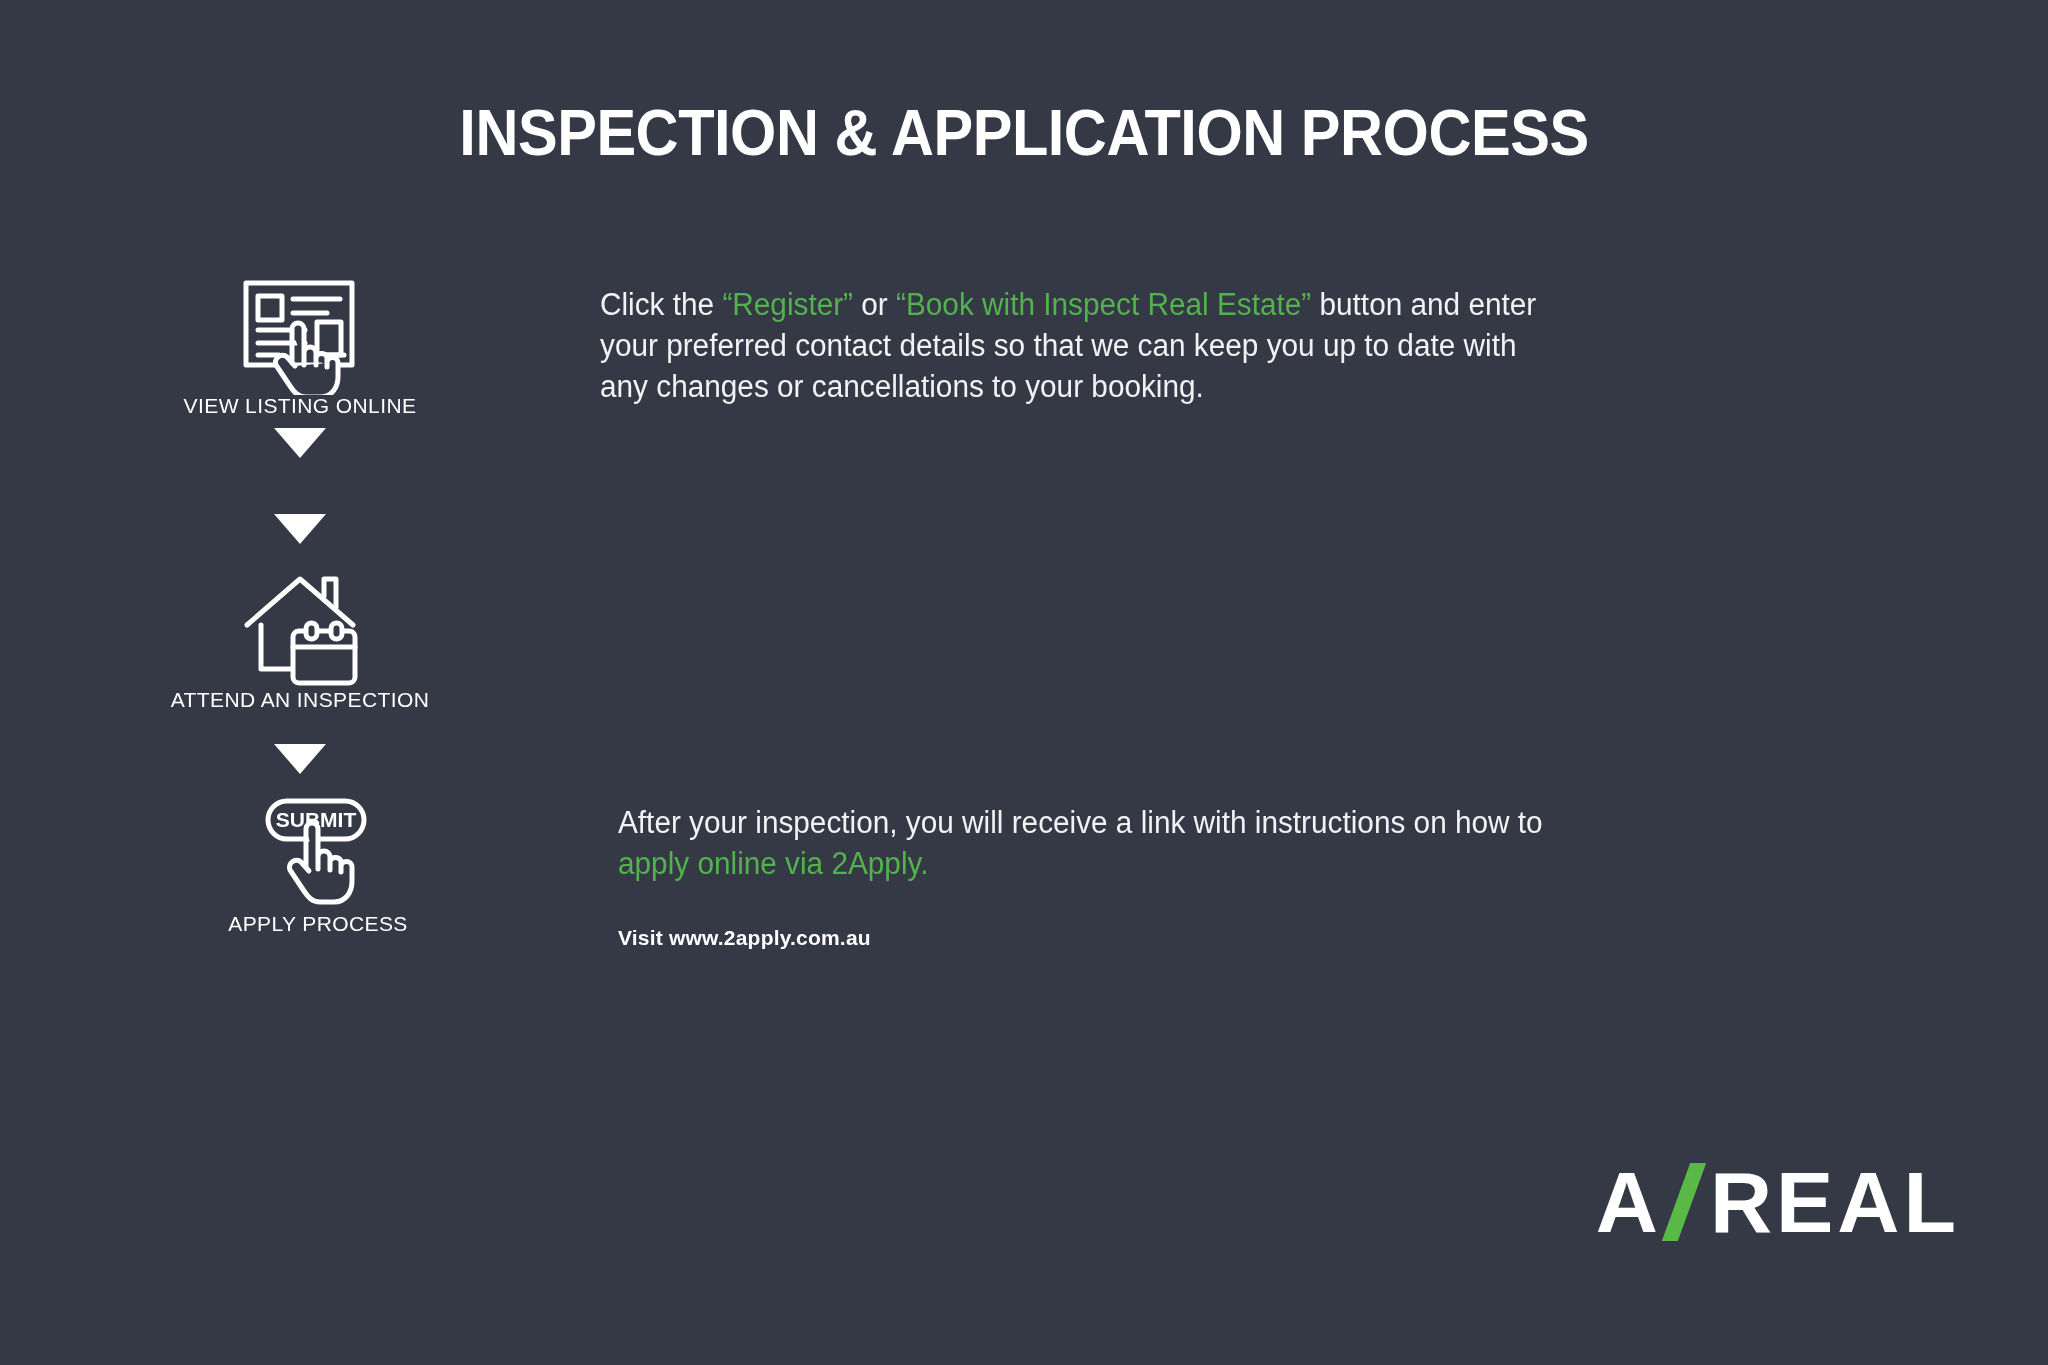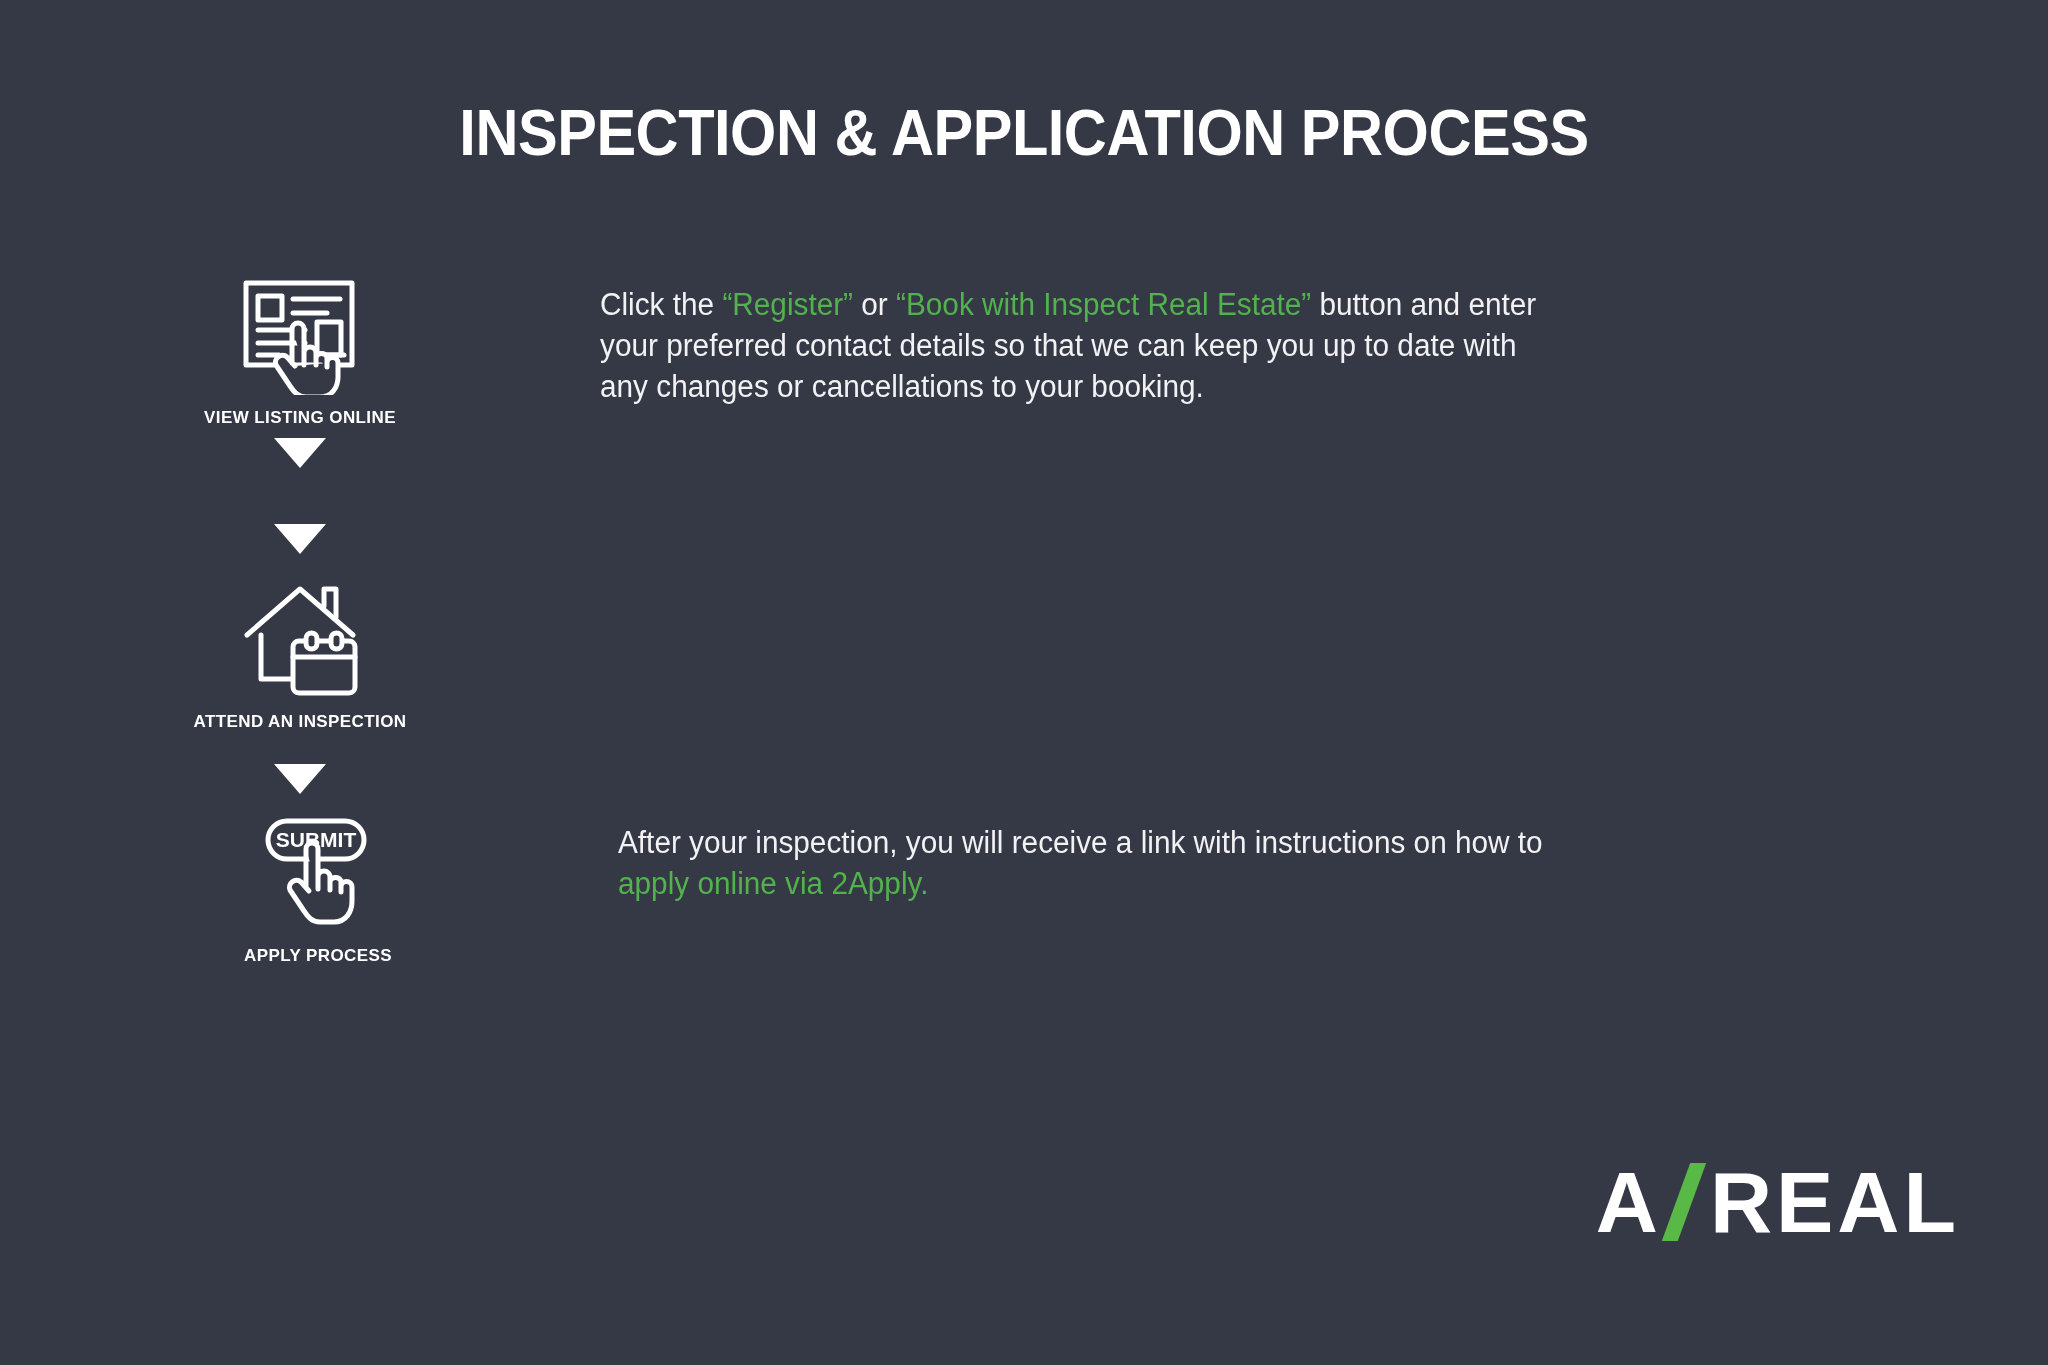--- a/index.html
+++ b/index.html
@@ -43,23 +43,23 @@
     align-items:center;
   }
   .icon-box {
     width:150px;
     height:110px;
     display:flex;
     align-items:center;
     justify-content:center;
   }
   .step-label {
-    margin-top:18px;
-    font-size:17px;
-    font-weight:700;
+    margin-top:4px;
+    font-size:21px;
+    font-weight:400;
     letter-spacing:0.4px;
     color:#ffffff;
     white-space:nowrap;
   }
   .step-body {
     flex:1 1 auto;
     padding-right:90px;
     padding-top:4px;
   }
   .para {
@@ -205,20 +205,21 @@
                    c0 11 -6 21 -18 21 h-14 c-8 0 -12 -5 -16 -11
                    l-14 -21 a7 7 0 0 1 11 -8 l8 9" fill="#353845" stroke="#ffffff" stroke-width="5"></path>
         </svg>
       </div>
       <div class="step-label">APPLY PROCESS</div>
     </div>
     <div class="step-body">
       <p class="para">
         <span>After your inspection, you will receive a link with instructions on how to </span><span class="green">apply online via 2Apply.</span>
       </p>
+      <div class="visit">Visit www.2apply.com.au</div>
     </div>
   </div>
 
 </div>
 
 <div class="logo">
   <span>A</span>
   <span class="logo-slash"></span>
   <span>REAL</span>
 </div>

